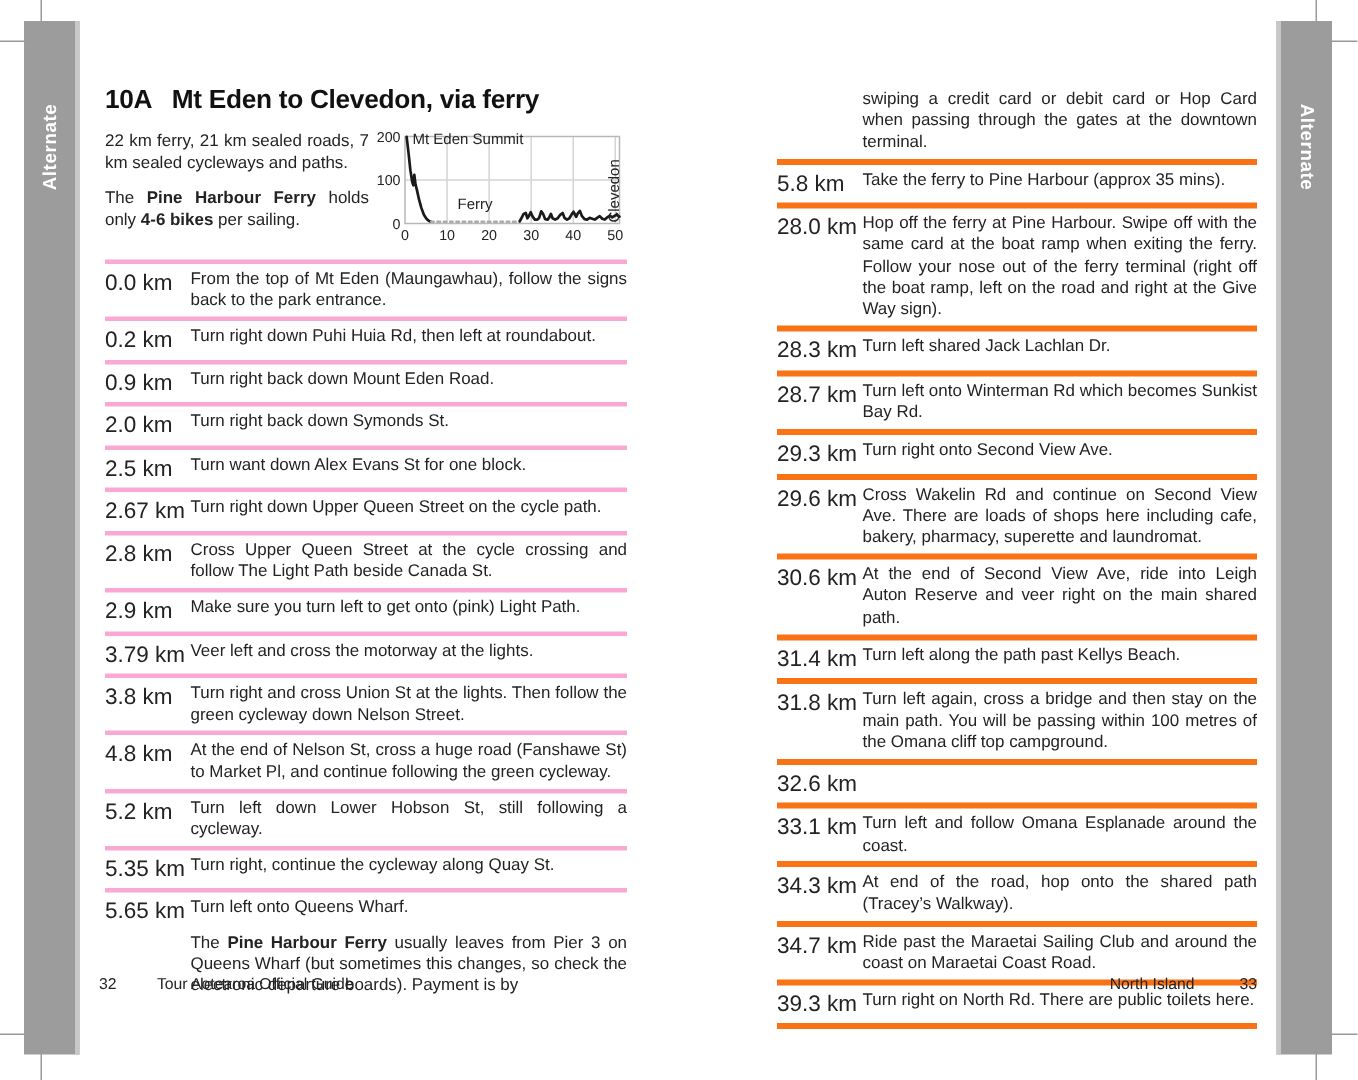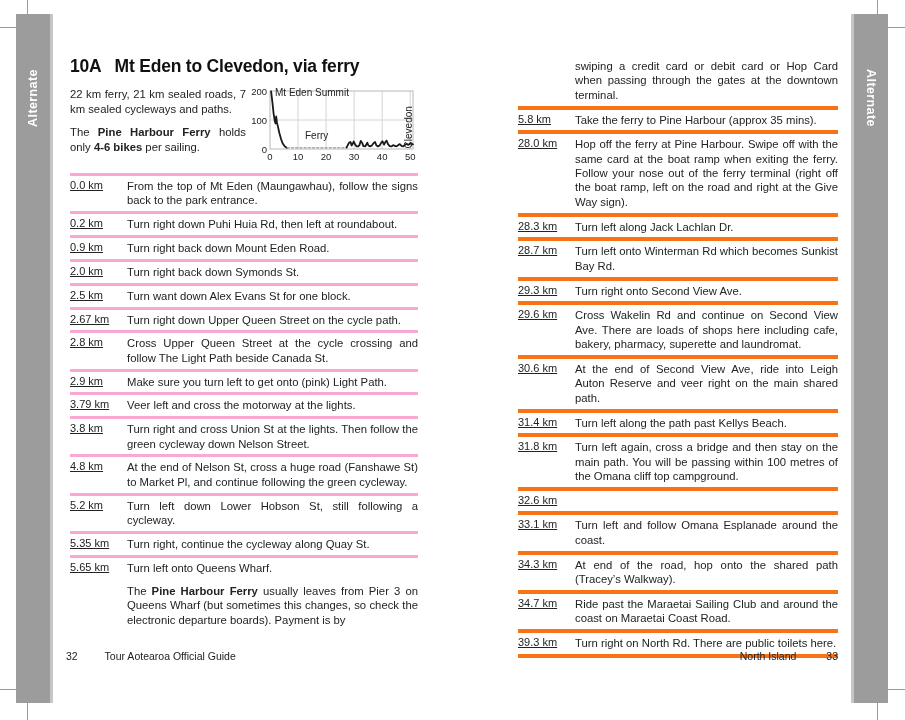--- a/index.html
+++ b/index.html
@@ -28,21 +28,21 @@
   .intro-text{width:180px;flex:none;padding-right:4px;box-sizing:border-box;}
   .para{font-size:11.3px;line-height:1.3;text-align:justify;margin:0 0 9px 0;}
   #profile-chart{flex:none;margin-top:-2px;}
   svg text{fill:#232323;font-family:"Liberation Sans","DejaVu Sans",sans-serif;}
   
   .rows{margin-top:8px;}
   .row{display:flex;padding:3px 0 3.5px 0;}
   .rows-left .row{border-top:3px solid #f9a8d4;}
   .rows-right .row{border-bottom:4px solid #f97316;margin-left:28px;}
   .rows-right{margin-top:0;}
-  .km{width:57px;flex:none;font-size:11px;line-height:1.27;text-decoration:underline;}
+  .km{width:57px;flex:none;font-size:15px;line-height:1.27;}
   .txt{flex:1;font-size:11.3px;line-height:1.27;text-align:justify;}
   .txt p{margin:0;}
   .txt p + p{margin-top:9px;}
   
   .footer{position:absolute;top:650px;font-size:10.5px;color:#232323;}
   .footer-left{left:66px;}
   .footer-left .book{margin-left:24px;}
   .footer-right{left:490px;width:348px;text-align:right;}
   .footer-right .pagenum{margin-left:27px;}
 </style>
@@ -204,21 +204,21 @@
         </div>
         <div class="row">
           <div class="km">28.0 km</div>
           <div class="txt">
             <p>Hop off the ferry at Pine Harbour. Swipe off with the same card at the boat ramp when exiting the ferry. Follow your nose out of the ferry terminal (right off the boat ramp, left on the road and right at the Give Way sign).</p>
           </div>
         </div>
         <div class="row">
           <div class="km">28.3 km</div>
           <div class="txt">
-            <p>Turn left along Jack Lachlan Dr.</p>
+            <p>Turn left shared Jack Lachlan Dr.</p>
           </div>
         </div>
         <div class="row">
           <div class="km">28.7 km</div>
           <div class="txt">
             <p>Turn left onto Winterman Rd which becomes Sunkist Bay Rd.</p>
           </div>
         </div>
         <div class="row">
           <div class="km">29.3 km</div>

